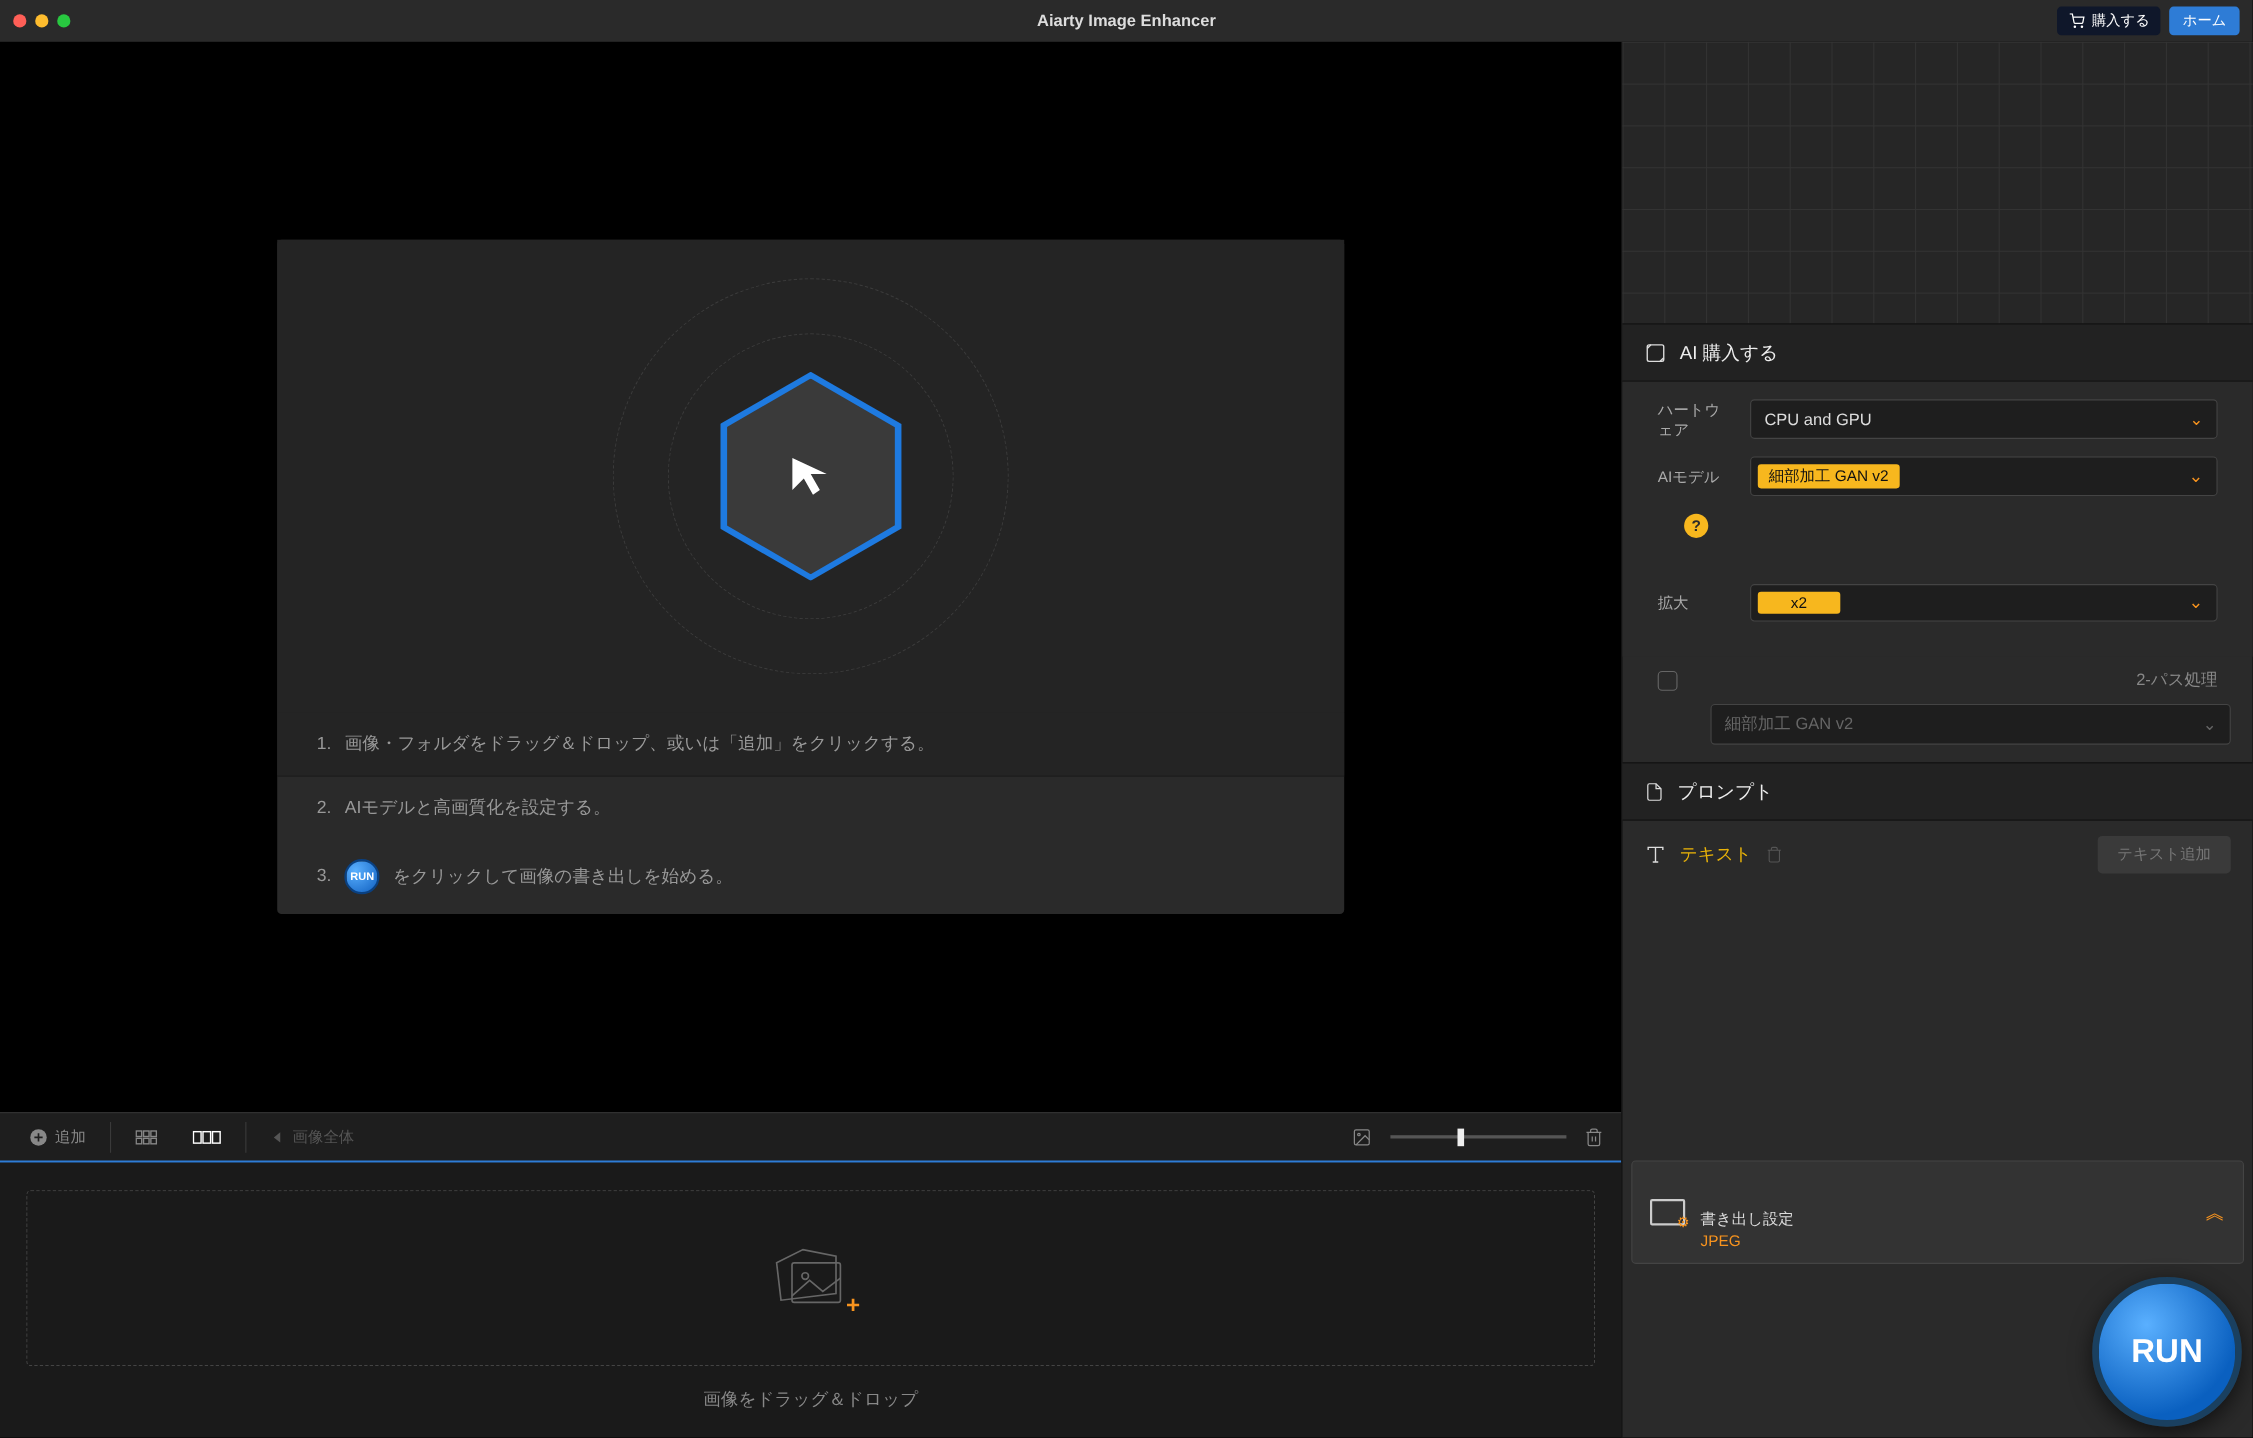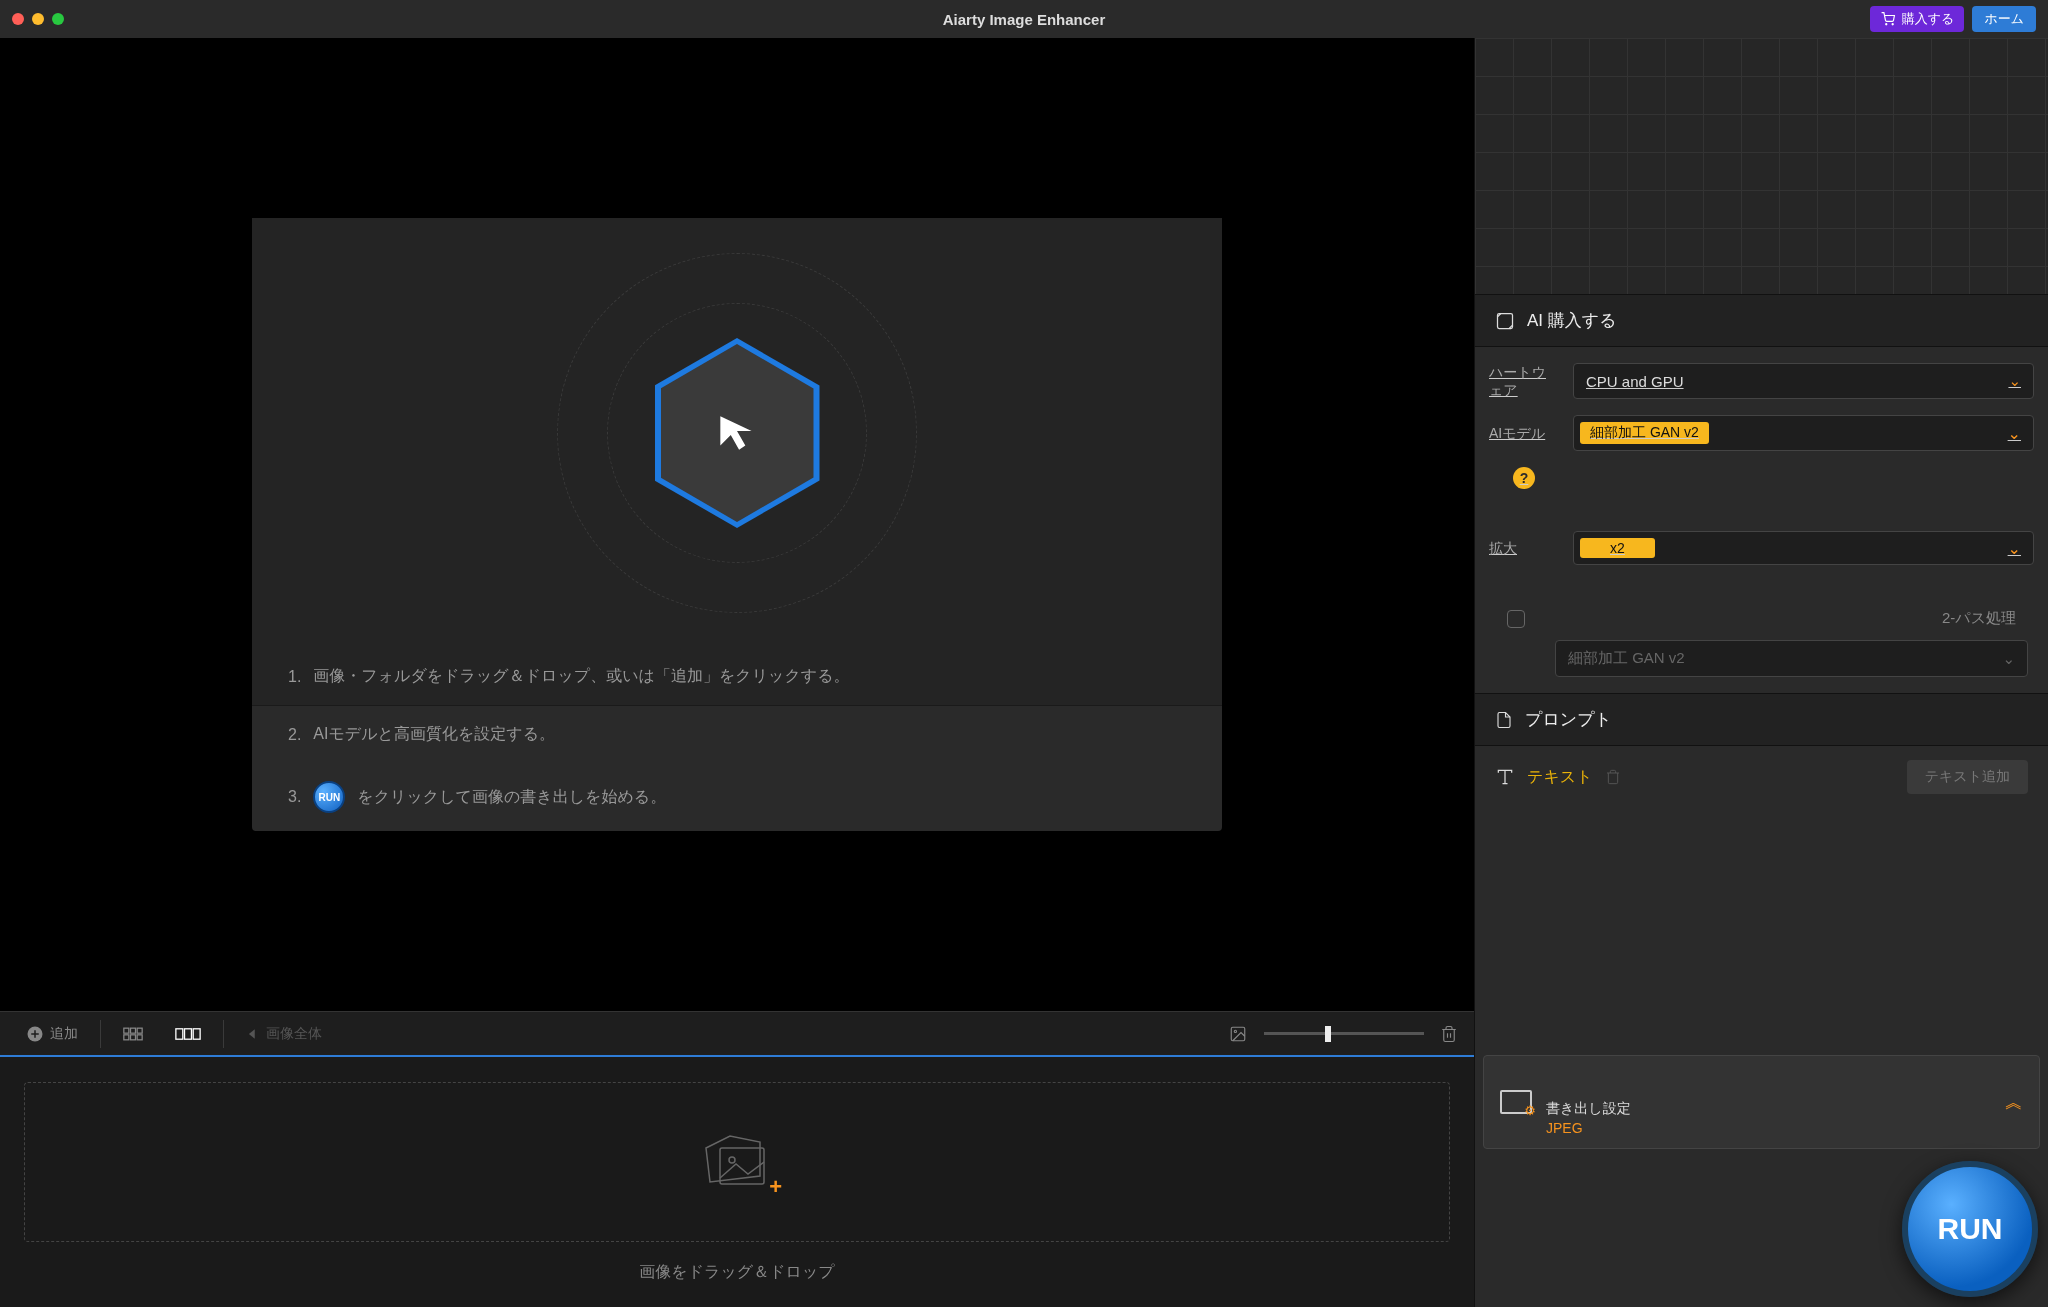--- a/index.html
+++ b/index.html
@@ -7,21 +7,21 @@
 
 
 .titlebar { height: 38px; background: #2a2a2a; display: flex; align-items: center; padding: 0 12px; position: relative; }
 .traffic-lights { display: flex; gap: 8px; }
 .tl { width: 12px; height: 12px; border-radius: 50%; }
 .tl.red { background: #ff5f57; }
 .tl.yellow { background: #febc2e; }
 .tl.green { background: #28c840; }
 .title { position: absolute; left: 50%; transform: translateX(-50%); color: #ddd; font-weight: 600; font-size: 15px; }
 .title-buttons { margin-left: auto; display: flex; gap: 8px; }
-.btn-orange { background: #6d28d9; color: #fff; border: none; border-radius: 4px; padding: 4px 10px; font-size: 13px; display: flex; align-items: center; gap: 6px; cursor: pointer; }
+.btn-orange { background: #0f172a; color: #fff; border: none; border-radius: 4px; padding: 4px 10px; font-size: 13px; display: flex; align-items: center; gap: 6px; cursor: pointer; }
 .btn-blue { background: #2e7cd6; color: #fff; border: none; border-radius: 4px; padding: 4px 12px; font-size: 13px; cursor: pointer; }
 
 
 .main-area { display: flex; height: calc(100% - 38px); }
 .left-pane { flex: 1; display: flex; flex-direction: column; background: #000; }
 .right-pane { width: 574px; background: #2a2a2a; display: flex; flex-direction: column; border-left: 1px solid #111; }
 
 
 .viewer { flex: 1; display: flex; align-items: center; justify-content: center; position: relative; }
 .intro-card { width: 970px; background: #2a2a2a; border-radius: 4px; }
@@ -51,21 +51,21 @@
 
 .drop-strip { flex: 0 0 250px; background: #1a1a1a; padding: 24px; display: flex; flex-direction: column; align-items: center; justify-content: center; }
 .drop-box { width: 100%; height: 160px; border: 1px dashed #444; border-radius: 4px; display: flex; align-items: center; justify-content: center; position: relative; }
 .drop-icon { color: #666; position: relative; }
 .drop-plus { position: absolute; right: -8px; bottom: -8px; color: #f7931e; font-size: 22px; font-weight: bold; }
 .drop-label { margin-top: 20px; color: #888; font-size: 16px; }
 
 
 .thumb-grid { height: 256px; background: #262626; background-image: linear-gradient(#333 1px, transparent 1px), linear-gradient(90deg, #333 1px, transparent 1px); background-size: 38px 38px; }
 .section-header { display: flex; align-items: center; gap: 12px; padding: 14px 20px; color: #eee; font-size: 17px; background: #222; border-top: 1px solid #111; border-bottom: 1px solid #111; }
-.panel-body { padding: 16px 14px; background: #2a2a2a; text-decoration: underline; }
+.panel-body { padding: 16px 32px; background: #2a2a2a; }
 .form-row { display: flex; align-items: center; gap: 14px; margin-bottom: 16px; }
 .form-label { width: 70px; color: #aaa; font-size: 14px; line-height: 1.3; }
 .select { flex: 1; background: #1e1e1e; border: 1px solid #444; border-radius: 4px; padding: 8px 12px; color: #ddd; font-size: 15px; display: flex; justify-content: space-between; align-items: center; cursor: pointer; text-align: center; }
 .select .chev { color: #f7931e; }
 .select.disabled { color: #666; }
 .select.disabled .chev { color: #666; }
 .badge-yellow { background: #f7b71e; color: #111; padding: 2px 10px; border-radius: 3px; font-size: 14px; display: inline-block; }
 .select-with-badge { flex: 1; background: #1e1e1e; border: 1px solid #444; border-radius: 4px; padding: 6px 12px 6px 6px; display: flex; justify-content: space-between; align-items: center; cursor: pointer; }
 .help-row { display: flex; gap: 14px; margin-bottom: 20px; }
 .help-spacer { width: 70px; display: flex; justify-content: center; }

